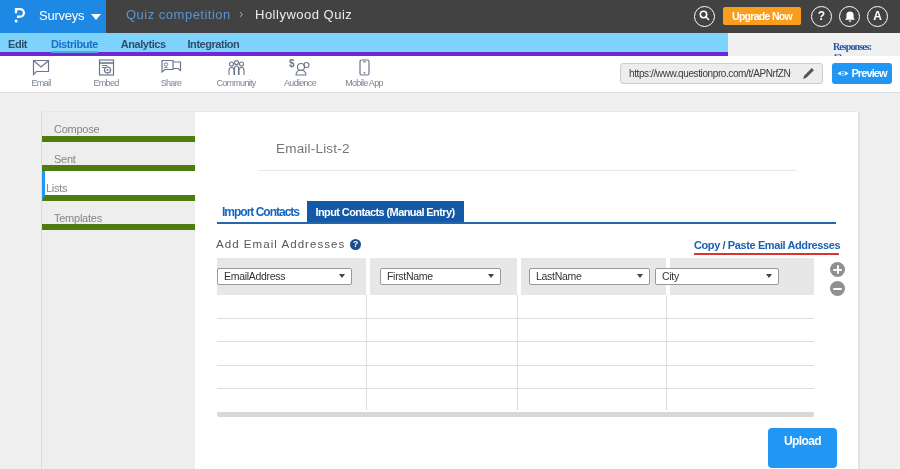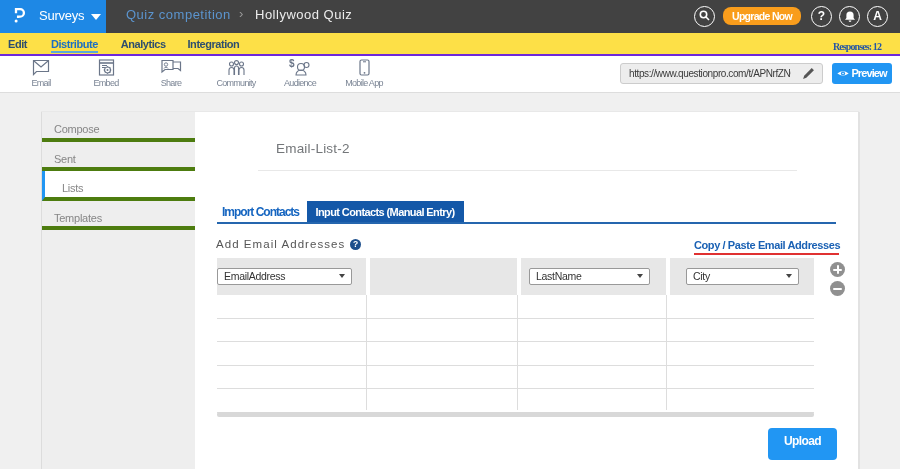--- a/index.html
+++ b/index.html
@@ -8,40 +8,40 @@
 
 
 #topbar { position:absolute; left:0; top:0; width:900px; height:33px; background:#424242; }
 #logoblk { position:absolute; left:0; top:0; width:106px; height:33px; background:#1e88e5; }
 #surveys { position:absolute; left:39px; top:8px; color:#fff; font-size:13px; letter-spacing:-0.25px; }
 #survcaret { position:absolute; left:91px; top:14px; width:0; height:0; border-left:5px solid transparent; border-right:5px solid transparent; border-top:6px solid #fff; }
 #crumb1 { position:absolute; left:126px; top:7px; color:#5b94ce; font-size:13px; letter-spacing:0.5px; }
 #crumbsep { position:absolute; left:239px; top:6px; color:#9a9a9a; font-size:13px; }
 #crumb2 { position:absolute; left:255px; top:7px; color:#ececec; font-size:13px; letter-spacing:0.5px; }
 .circbtn { position:absolute; top:6px; width:21px; height:21px; border:1.5px solid #fff; border-radius:50%; color:#fff; text-align:center; font-size:12px; font-weight:bold; line-height:18px; }
-#upgrade { position:absolute; left:723px; top:7px; width:78px; height:18px; background:#f99d1c; border-radius:8px; color:#fff; font-size:10.5px; font-weight:bold; letter-spacing:-0.7px; text-align:center; line-height:18px; }
-
-
-#navrow { position:absolute; left:0; top:33px; width:900px; height:23px; background:#fde047; border-bottom:2px solid #6d28d9; }
+#upgrade { position:absolute; left:723px; top:7px; width:78px; height:18px; background:#f99d1c; border-radius:2px; color:#fff; font-size:10.5px; font-weight:bold; letter-spacing:-0.7px; text-align:center; line-height:18px; }
+
+
+#navrow { position:absolute; left:0; top:33px; width:728px; height:23px; background:#7dd3fc; border-bottom:4px solid #6d28d9; }
 .navitem { position:absolute; top:5px; color:#2e4e6e; font-size:11px; font-weight:bold; letter-spacing:-0.45px; }
 #nav-dist { color:#1a6fc4; border-bottom:2px solid #5aa7dd; padding-bottom:1px; }
 #responses { position:absolute; left:833px; top:7.5px; color:#2456a4; font-size:10px; font-weight:bold; letter-spacing:-0.9px;font-family:Liberation Serif, serif; }
 
 
 #toolrow { position:absolute; left:0; top:56px; width:900px; height:37px; background:#fff; border-bottom:1px solid #ddd; }
 .tool { position:absolute; top:3px; text-align:center; color:#7a8494; font-size:9px; letter-spacing:-0.7px; }
 .tool svg { display:block; margin:0 auto 2px auto; }
 #urlbox { position:absolute; left:620px; top:7px; width:203px; height:21px; background:#ededed; border:1px solid #ccc; border-radius:3px; font-size:10px; letter-spacing:-0.4px; color:#3a3a3a; line-height:19px; padding-left:8px; padding-right:33px; white-space:nowrap; overflow:hidden; }
 #pencil { position:absolute; left:785px; top:11px; font-size:12px; color:#555; }
 #preview { position:absolute; left:832px; top:7px; width:60px; height:21px; background:#2196f3; border-radius:3px; color:#fff; font-size:11px; font-weight:bold; letter-spacing:-0.9px; text-align:center; line-height:21px; }
 
 
 #sidebar { position:absolute; left:42px; top:112px; width:153px; bottom:0; background:#eeeeee; }
-.sitem { height:29.6px; line-height:normal; padding-top:11px; padding-left:12px; color:#868686; font-size:11px; letter-spacing:-0.25px; border-bottom:4px solid #4d7c0f; }
-.sitem.active { background:#fff; border-left:3px solid #2196f3; padding-left:17px; }
+.sitem { height:29.6px; line-height:normal; padding-top:11px; padding-left:12px; color:#868686; font-size:11px; letter-spacing:-0.25px; border-bottom:6px solid #4d7c0f; }
+.sitem.active { background:#fff; border-left:3px solid #2196f3; padding-left:1px; }
 
 
 #panel { position:absolute; left:195px; top:112px; width:663px; bottom:0; background:#fff; }
 #title { position:absolute; left:81px; top:29px; color:#737679; font-size:13.5px; letter-spacing:0.2px; }
 #titleline { position:absolute; left:63px; top:58px; width:539px; height:1px; background:#e8e8e8; }
 #tabline { position:absolute; left:22px; top:110px; width:619px; height:2px; background:#2566ae; }
 #tab1 { position:absolute; left:27px; top:93px; color:#1565c0; font-size:12px; font-weight:bold; letter-spacing:-1.0px; }
 #tab2 { position:absolute; left:111.5px; top:89px; height:22px; background:#1458a8; color:#fff; font-size:11px; font-weight:bold; letter-spacing:-0.6px; line-height:22px; padding:0 9px; }
 #addemail { position:absolute; left:21px; top:126px; color:#565656; font-size:11.5px; letter-spacing:1.05px; }
 #qmark { position:absolute; left:155px; top:127px; width:11px; height:11px; background:#1c4e8c; border-radius:50%; color:#fff; font-size:8.5px; font-weight:bold; text-align:center; line-height:11px; }
@@ -54,21 +54,21 @@
 .sel { position:absolute; top:10px; height:17px; background:#fff; border:1px solid #999; border-radius:2px; font-size:10.5px; letter-spacing:-0.3px; color:#333; line-height:15px; padding-left:6px; }
 .sel .arr { position:absolute; right:6px; top:5px; width:0; height:0; border-left:3.5px solid transparent; border-right:3.5px solid transparent; border-top:4.5px solid #444; }
 #tbody { position:absolute; left:22px; top:183px; width:597px; height:115px; }
 .trow { height:23.5px; border-bottom:1px solid #ddd; }
 .trow:last-child { height:21px; }
 .vline { position:absolute; top:0; width:1px; height:115px; background:#ddd; }
 #scrollbar { position:absolute; left:22px; top:299.5px; width:597px; height:5.5px; background:#d8d8d8; border-radius:2px; }
 .pm { position:absolute; left:635px; width:15px; height:15px; background:#909090; border-radius:50%; }
 .pm .h { position:absolute; left:3px; top:6.5px; width:9px; height:2.5px; background:#fff; border-radius:1px; }
 .pm .v { position:absolute; left:6.5px; top:3px; width:2.5px; height:9px; background:#fff; border-radius:1px; }
-#upload { position:absolute; left:573px; top:316px; width:69px; height:32px; background:#2196f3; border-radius:4px; color:#fff; font-size:12px; font-weight:bold; letter-spacing:-0.6px; text-align:center; line-height:26px; }
+#upload { position:absolute; left:573px; top:316px; width:69px; height:40px; background:#2196f3; border-radius:4px; color:#fff; font-size:12px; font-weight:bold; letter-spacing:-0.6px; text-align:center; line-height:26px; }
 </style>
 </head>
 <body>
 
 <div id="topbar">
   <div id="logoblk">
     <svg width="12" height="16" viewBox="0 0 12 16" style="position:absolute;left:14px;top:8px;">
       <path d="M2 5.2 V1.2 H6.2 A3.7 3.7 0 0 1 6.2 8.6 H4.1 V10.1" fill="none" stroke="#fff" stroke-width="2.3"></path>
       <circle cx="2.1" cy="13.1" r="1.5" fill="#fff"></circle>
     </svg>
@@ -194,22 +194,23 @@
   <div id="qmark">?</div>
   <span id="copypaste">Copy / Paste Email Addresses</span>
   <div id="redline"></div>
 
   <div id="thead">
     <div class="hcell" style="left:0; width:149px;"></div>
     <div class="hcell" style="left:153px; width:147px;"></div>
     <div class="hcell" style="left:304px; width:145px;"></div>
     <div class="hcell" style="left:453px; width:144px;"></div>
     <div class="sel" style="left:0; width:135px;">EmailAddress<span class="arr"></span></div>
+    <div class="sel" style="left:163px; width:121px;">FirstName<span class="arr"></span></div>
     <div class="sel" style="left:312px; width:121px;">LastName<span class="arr"></span></div>
-    <div class="sel" style="left:469px; width:113px;">City<span class="arr"></span></div>
+    <div class="sel" style="left:438px; width:124px;">City<span class="arr"></span></div>
   </div>
   <div id="tbody">
     <div class="trow"></div>
     <div class="trow"></div>
     <div class="trow"></div>
     <div class="trow"></div>
     <div class="trow"></div>
     <div class="vline" style="left:149px;"></div>
     <div class="vline" style="left:300px;"></div>
     <div class="vline" style="left:449px;"></div>

